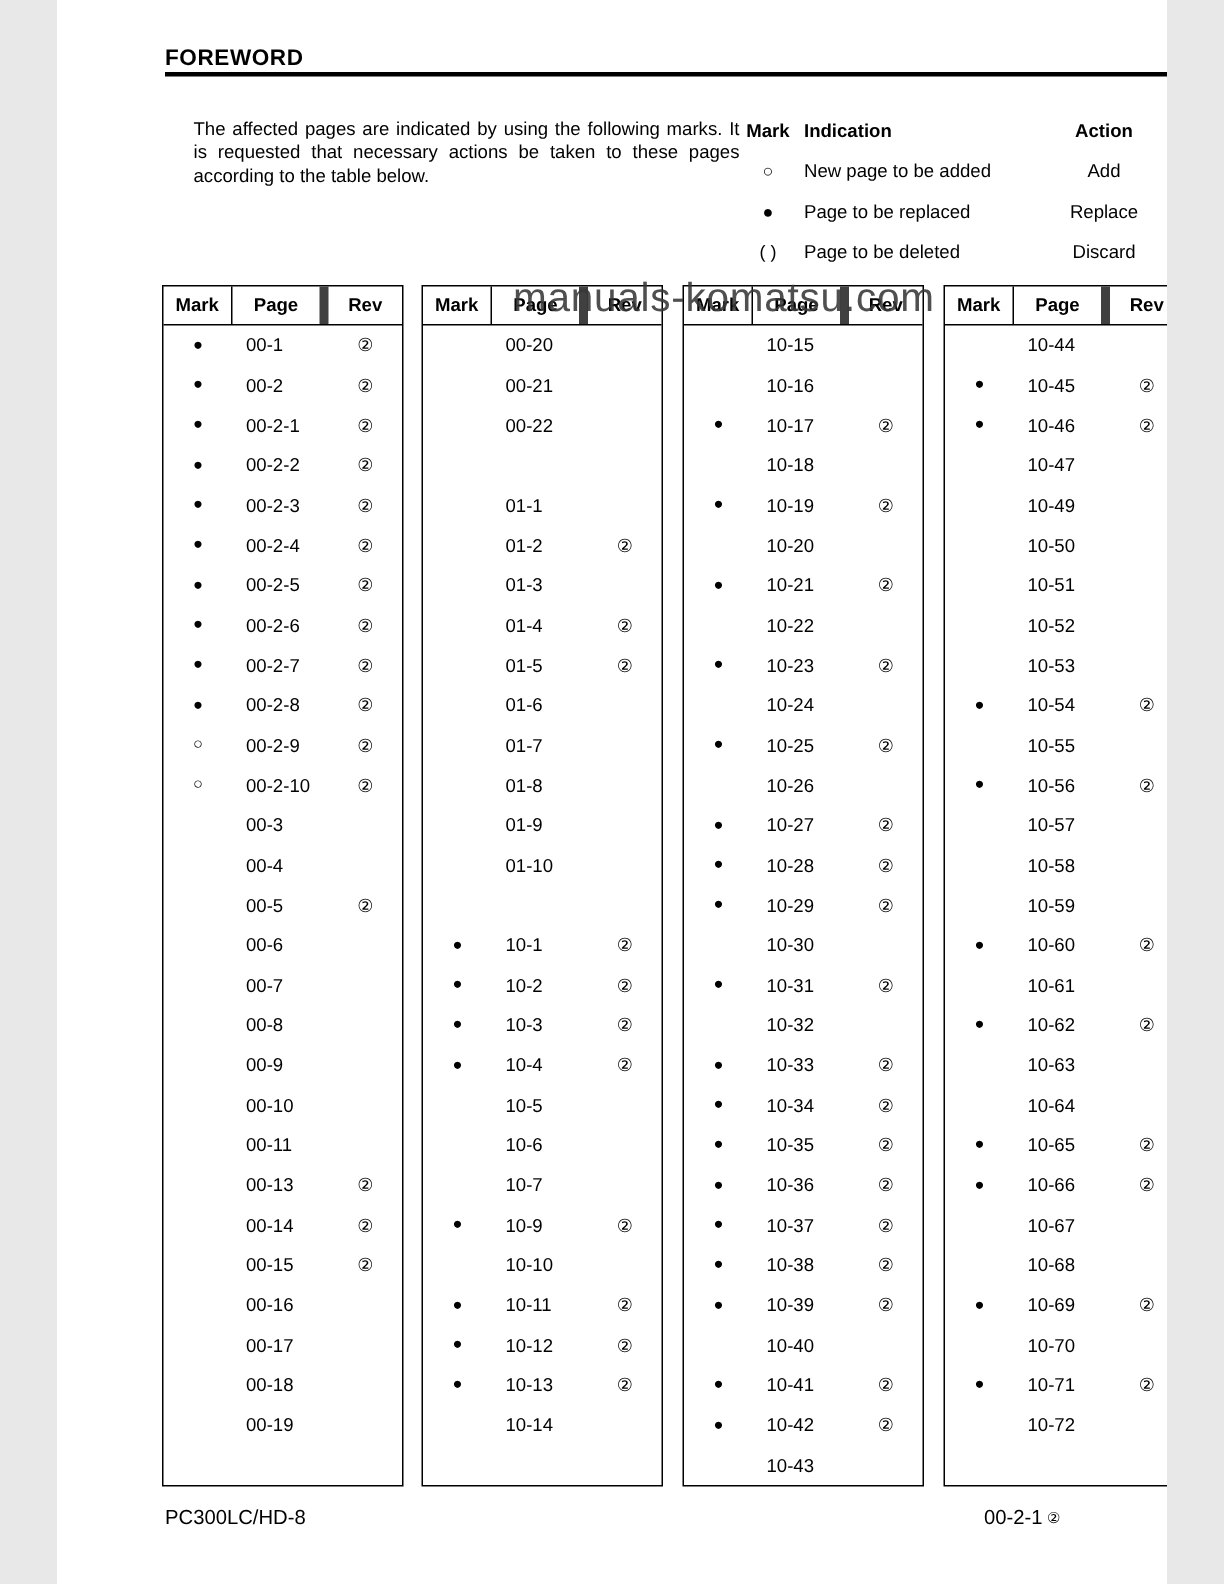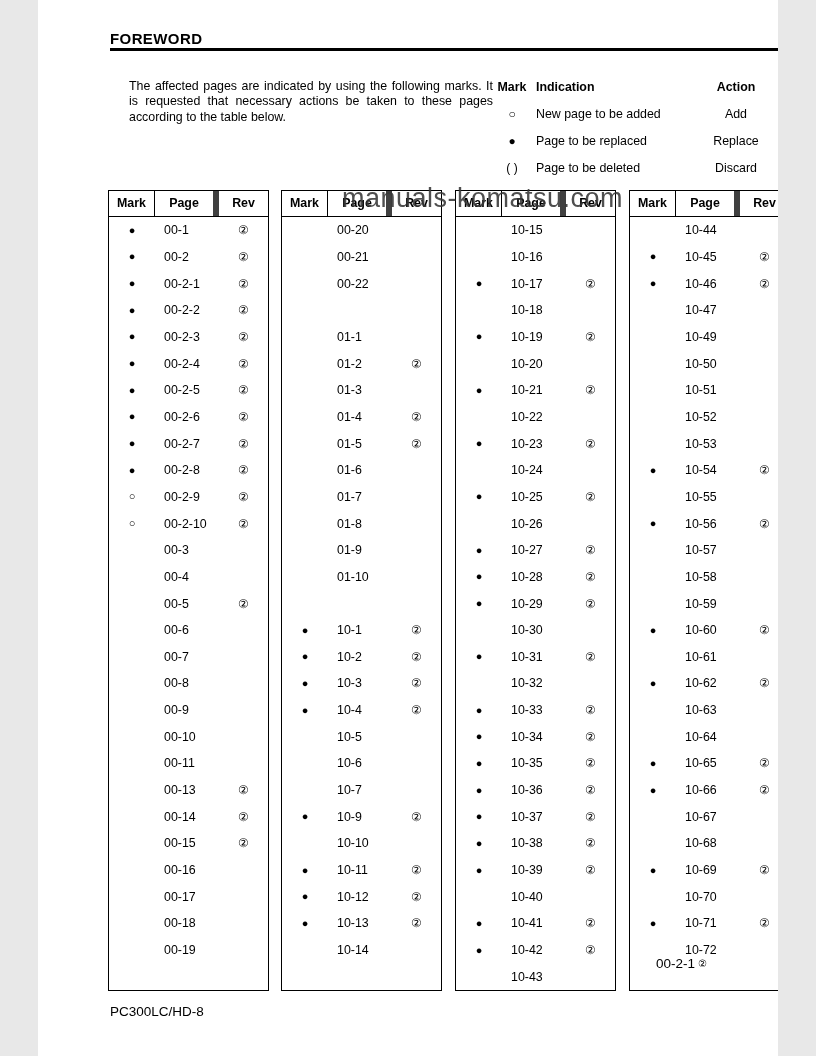--- a/index.html
+++ b/index.html
@@ -109,21 +109,21 @@
     font-size: 12px;
   }
 
   .footer-left {
     position: absolute;
     left: 72px; top: 1004px;
     font-size: 13.5px;
   }
   .footer-right {
     position: absolute;
-    right: 71px; top: 956px;
+    right: 71px; top: 1004px;
     font-size: 13.5px;
   }
   .footer-rev {
     font-size: 10px;
     margin-left: 3px;
     vertical-align: 1px;
   }
 </style>
 </head>
 <body>

